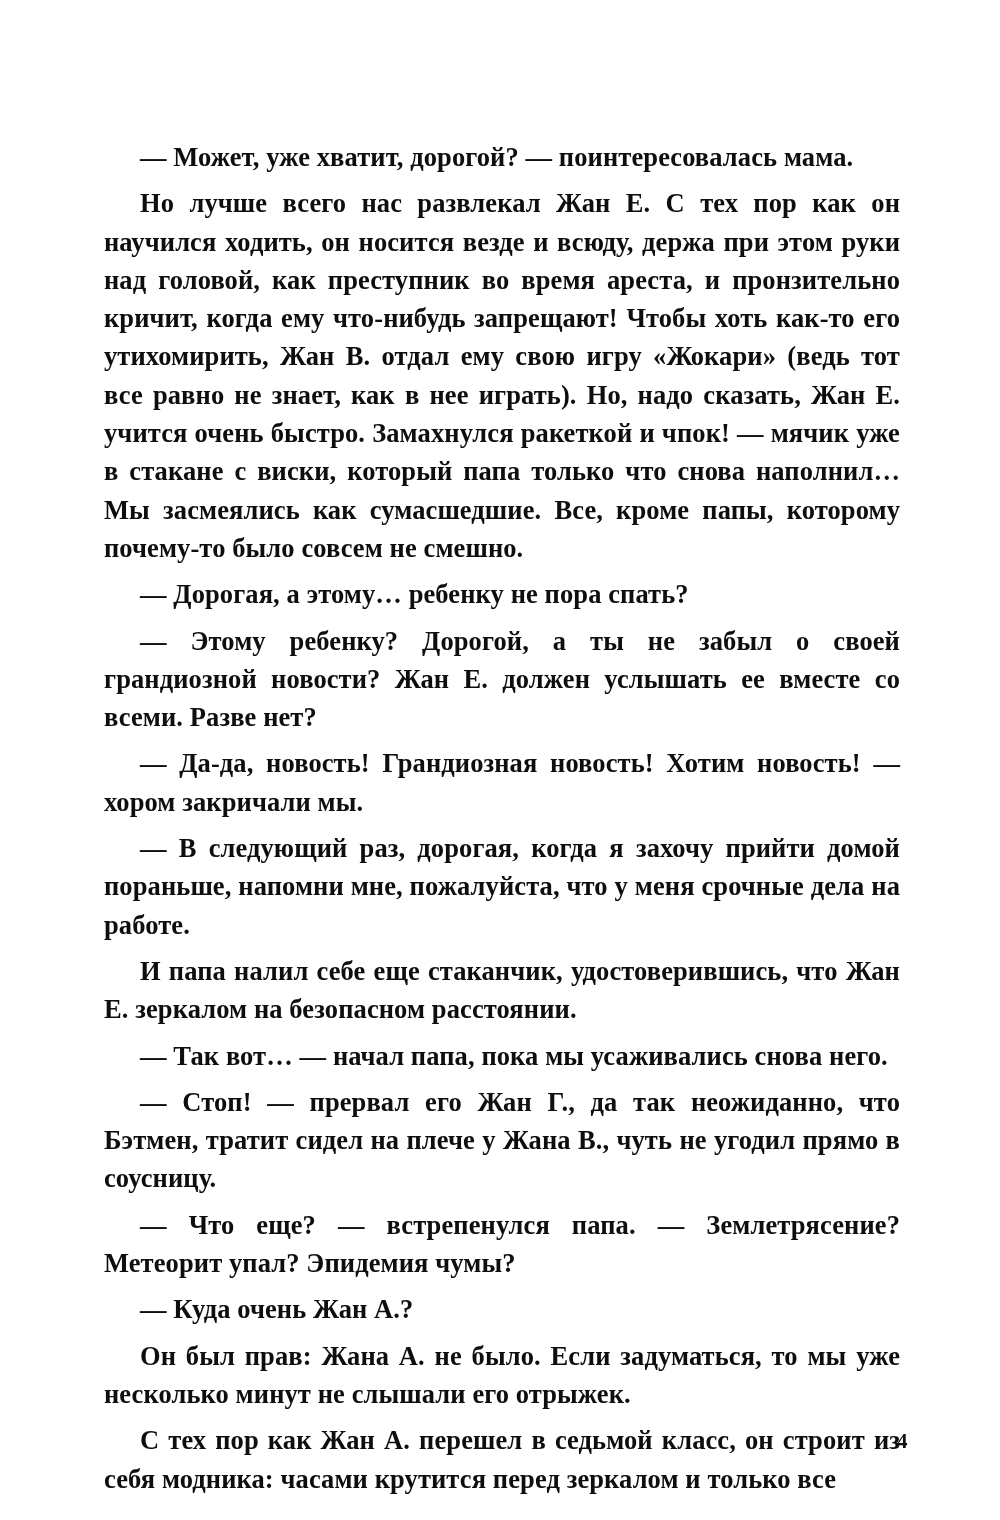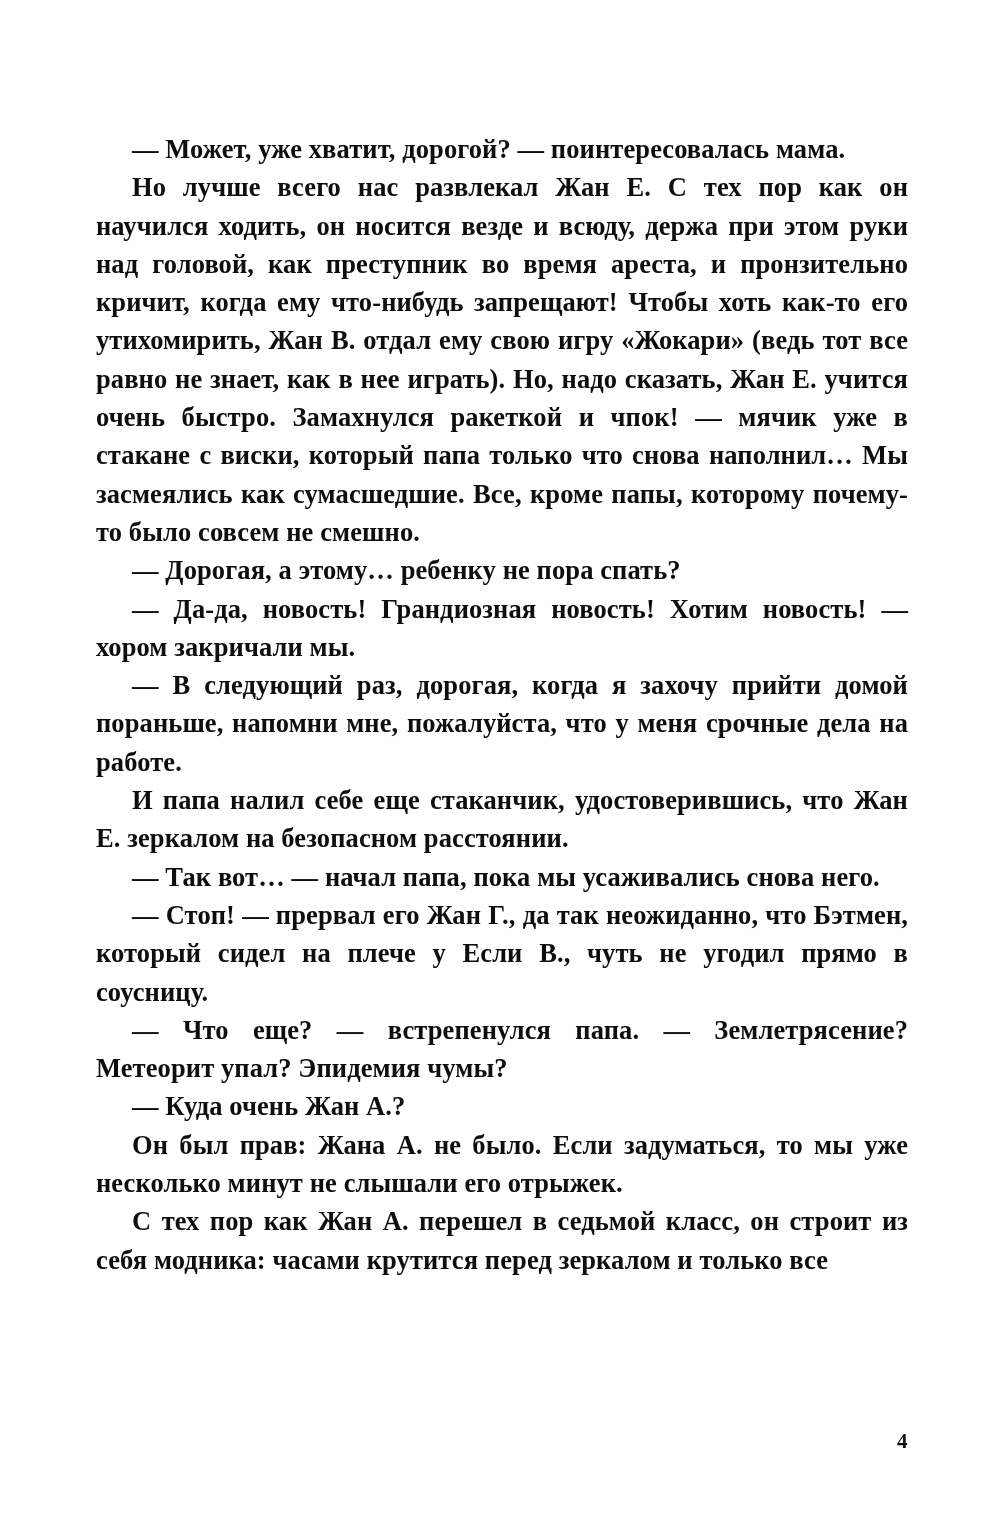--- a/index.html
+++ b/index.html
@@ -21,21 +21,21 @@
     top: 130px;
     width: 812px;
   }
   .para {
     font-family: "Liberation Serif", "DejaVu Serif", serif;
     font-size: 26.5px;
     line-height: 38.3px;
     color: #100e0d;
     text-align: justify;
     text-justify: inter-word;
-    margin: 0;
+    margin: 8px;
     text-indent: 36px;
     font-weight: 600;
     letter-spacing: 0.1px;
     -webkit-font-smoothing: antialiased;
   }
   .folio {
     position: absolute;
     right: 92px;
     bottom: 66px;
     font-family: "Liberation Serif", "DejaVu Serif", serif;
@@ -46,24 +46,25 @@
   }
 </style>
 </head>
 <body>
 
 <div class="page">
   <div class="text-column">
     <p class="para">— Может, уже хватит, дорогой? — поинтересовалась мама.</p>
     <p class="para">Но лучше всего нас развлекал Жан Е. С тех пор как он научился ходить, он носится везде и всюду, держа при этом руки над головой, как преступник во время ареста, и пронзительно кричит, когда ему что-нибудь запрещают! Чтобы хоть как-то его утихомирить, Жан В. отдал ему свою игру «Жокари» (ведь тот все равно не знает, как в нее играть). Но, надо сказать, Жан Е. учится очень быстро. Замахнулся ракеткой и чпок! — мячик уже в стакане с виски, который папа только что снова наполнил… Мы засмеялись как сумасшедшие. Все, кроме папы, которому почему-то было совсем не смешно.</p>
     <p class="para">— Дорогая, а этому… ребенку не пора спать?</p>
+    <p class="para">— Этому ребенку? Дорогой, а ты не забыл о своей грандиозной новости? Жан Е. должен услышать ее вместе со всеми. Разве нет?</p>
     <p class="para">— Да-да, новость! Грандиозная новость! Хотим новость! — хором закричали мы.</p>
     <p class="para">— В следующий раз, дорогая, когда я захочу прийти домой пораньше, напомни мне, пожалуйста, что у меня срочные дела на работе.</p>
     <p class="para">И папа налил себе еще стаканчик, удостоверившись, что Жан Е. зеркалом на безопасном расстоянии.</p>
     <p class="para">— Так вот… — начал папа, пока мы усаживались снова него.</p>
-    <p class="para">— Стоп! — прервал его Жан Г., да так неожиданно, что Бэтмен, который сидел на плече у Если В., чуть не угодил прямо в соусницу.</p>
+    <p class="para">— Стоп! — прервал его Жан Г., да так неожиданно, что Бэтмен, тратит сидел на плече у Жана В., чуть не угодил прямо в соусницу.</p>
     <p class="para">— Что еще? — встрепенулся папа. — Землетрясение? Метеорит упал? Эпидемия чумы?</p>
     <p class="para">— Куда очень Жан А.?</p>
     <p class="para">Он был прав: Жана А. не было. Если задуматься, то мы уже несколько минут не слышали его отрыжек.</p>
     <p class="para">С тех пор как Жан А. перешел в седьмой класс, он строит из себя модника: часами крутится перед зеркалом и только все</p>
   </div>
   <div class="folio">4</div>
 </div>
 
 </body></html>

